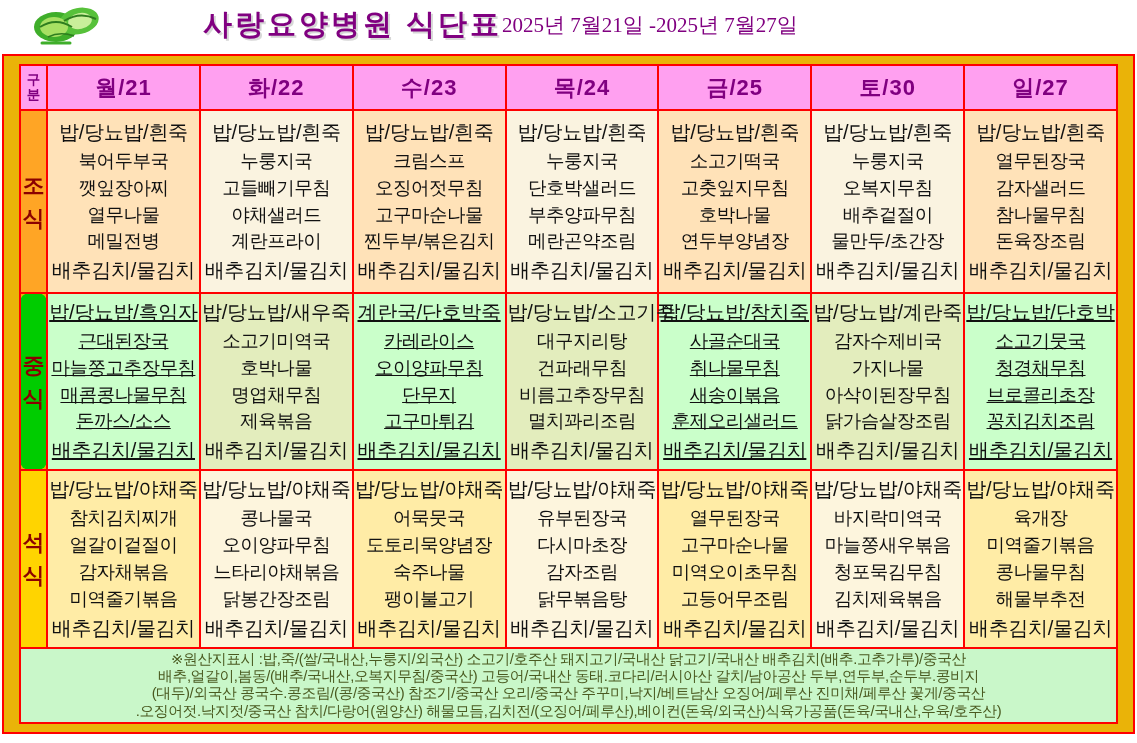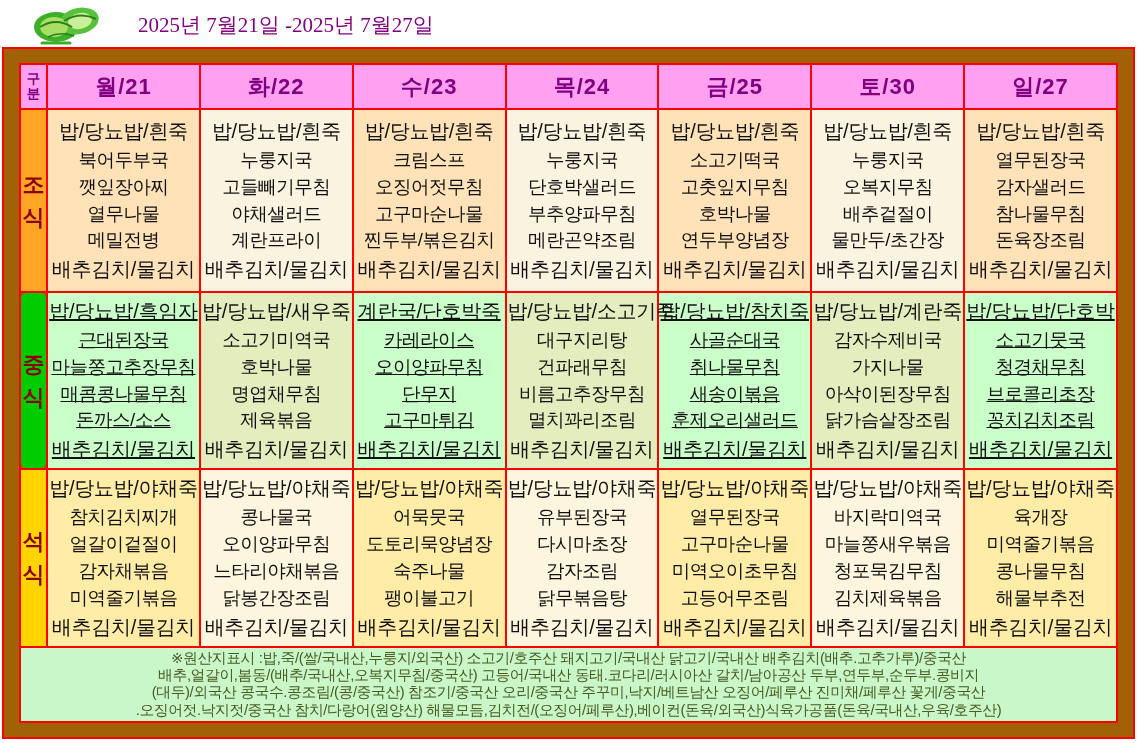--- a/index.html
+++ b/index.html
@@ -26,26 +26,26 @@
   .topbar{
     display:flex;align-items:center;height:46px;padding-top:3px;
   }
   .logo{margin-left:30px;flex:0 0 auto;}
   .page-title{
     margin:0 0 0 95px;font-size:29px;font-weight:bold;color:var(--c-title);
     letter-spacing:3px;text-shadow:2px 2px 0 rgba(140,140,140,.35);
     white-space:nowrap;
   }
   .date-range{
-    margin-left:30px;font-family:"Liberation Serif","DejaVu Serif",serif;
+    font-family:"Liberation Serif","DejaVu Serif",serif;
     font-size:21px;color:var(--c-title);white-space:nowrap;
   }
   .frame{
-    margin:1px 2px 0 2px;border:2px solid var(--c-border);
-    padding:14px 15px;background:#a16207;
+    margin:8px 2px 0 2px;border:2px solid var(--c-border);
+    padding:8px 15px;background:#eab308;
   }
   table.menu{
     width:100%;border-collapse:collapse;table-layout:fixed;
   }
   table.menu th,table.menu td{
     border:2px solid var(--c-border);
   }
   col.gubun{width:27px;}
   thead th{height:45px;background:var(--c-header-pink);color:var(--c-title);}
   th.corner{
@@ -92,20 +92,21 @@
     <svg class="logo" width="78" height="44" viewBox="0 0 78 44" aria-hidden="true">
       <ellipse cx="26" cy="24" rx="22" ry="15" fill="#3fae2a"></ellipse>
       <ellipse cx="49" cy="18" rx="20" ry="13" fill="#57c13a" transform="rotate(-12 49 18)"></ellipse>
       <ellipse cx="24" cy="24" rx="14" ry="10" fill="#a8e063"></ellipse>
       <ellipse cx="50" cy="18" rx="12" ry="8" fill="#c9ef9a" transform="rotate(-12 50 18)"></ellipse>
       <path d="M10 24 Q26 14 42 24" stroke="#2e7d1f" stroke-width="2" fill="none"></path>
       <path d="M34 18 Q50 8 66 16" stroke="#2e7d1f" stroke-width="2" fill="none"></path>
       <path d="M18 34 Q30 28 44 33" stroke="#2e7d1f" stroke-width="1.5" fill="none"></path>
       <path d="M12 40 h28" stroke="#3fae2a" stroke-width="3" stroke-linecap="round"></path>
     </svg>
+    <h1 class="page-title">사랑요양병원  식단표</h1>
     <span class="date-range">2025년 7월21일 -2025년 7월27일</span>
   </div>
 
   <div class="frame">
     <table class="menu">
       <colgroup>
         <col class="gubun">
         <col span="7">
       </colgroup>
       <thead>

